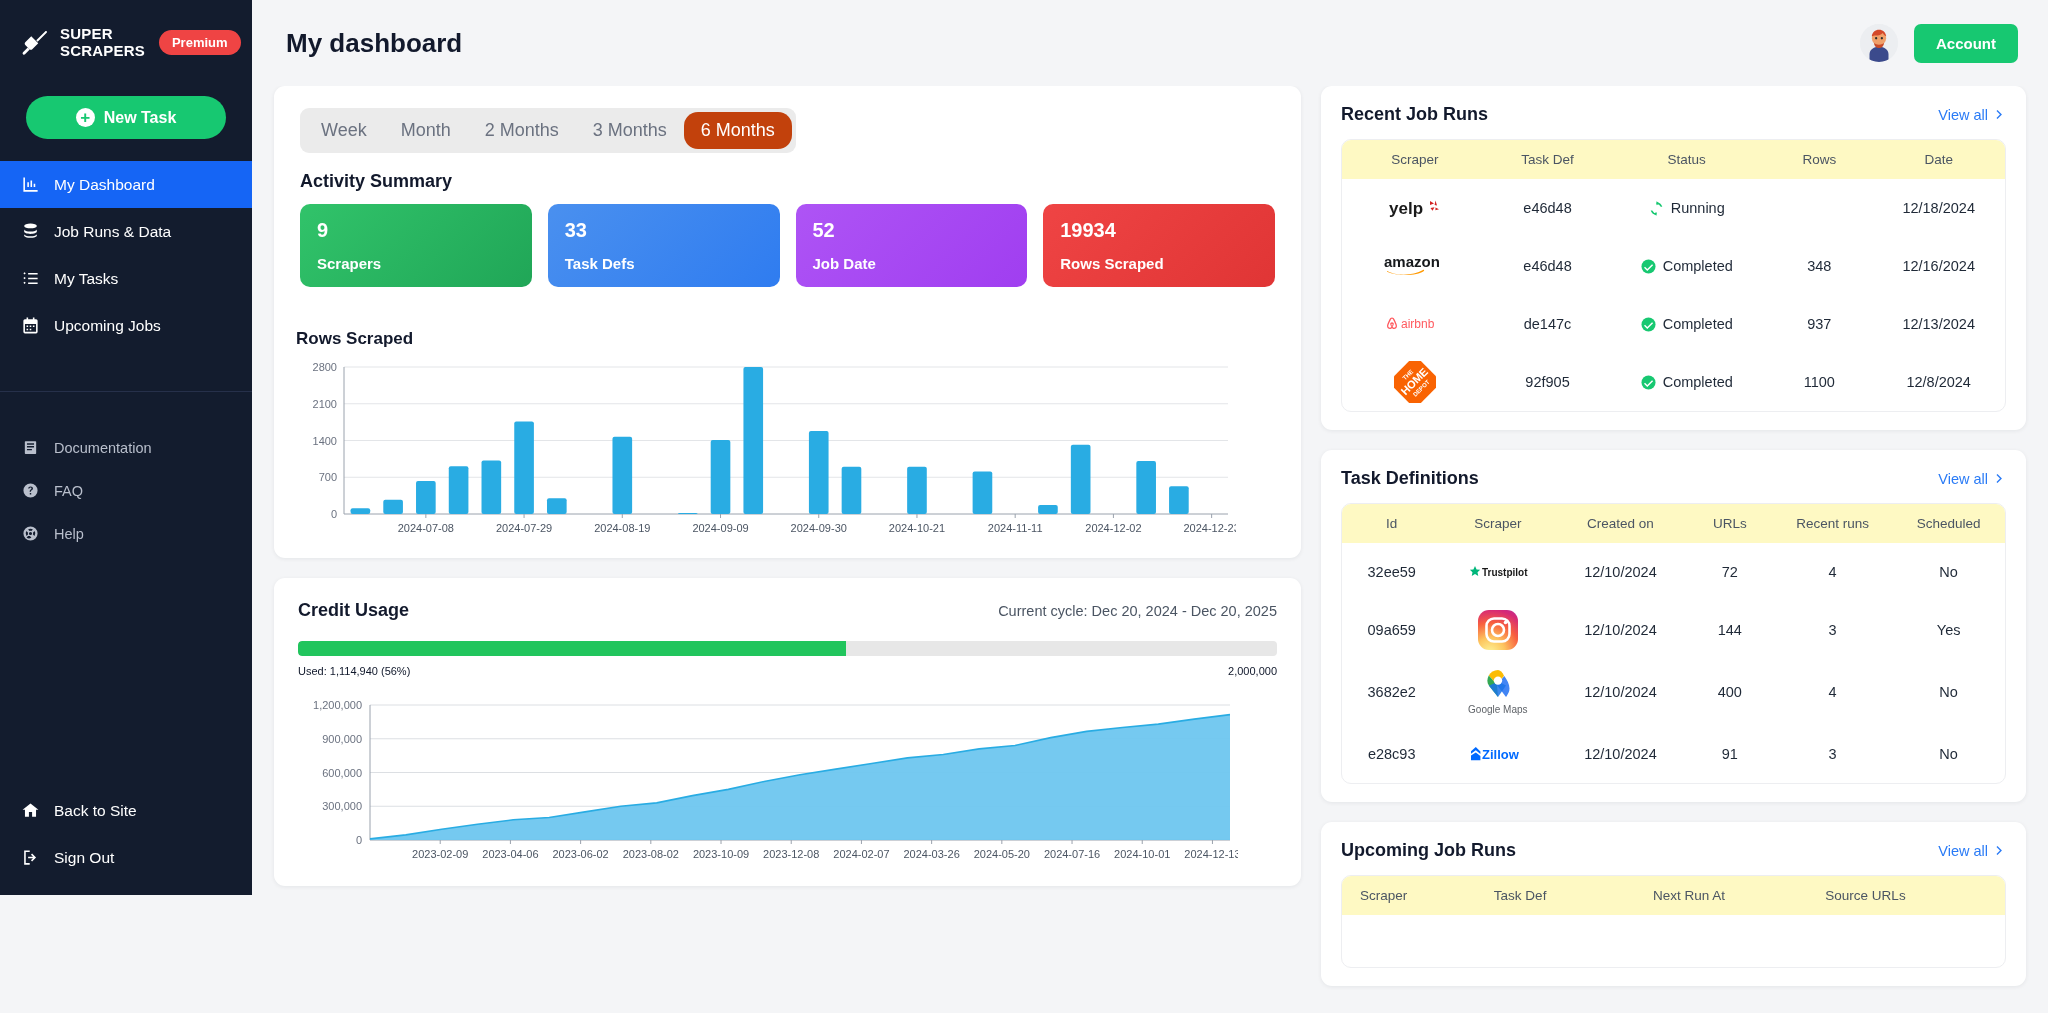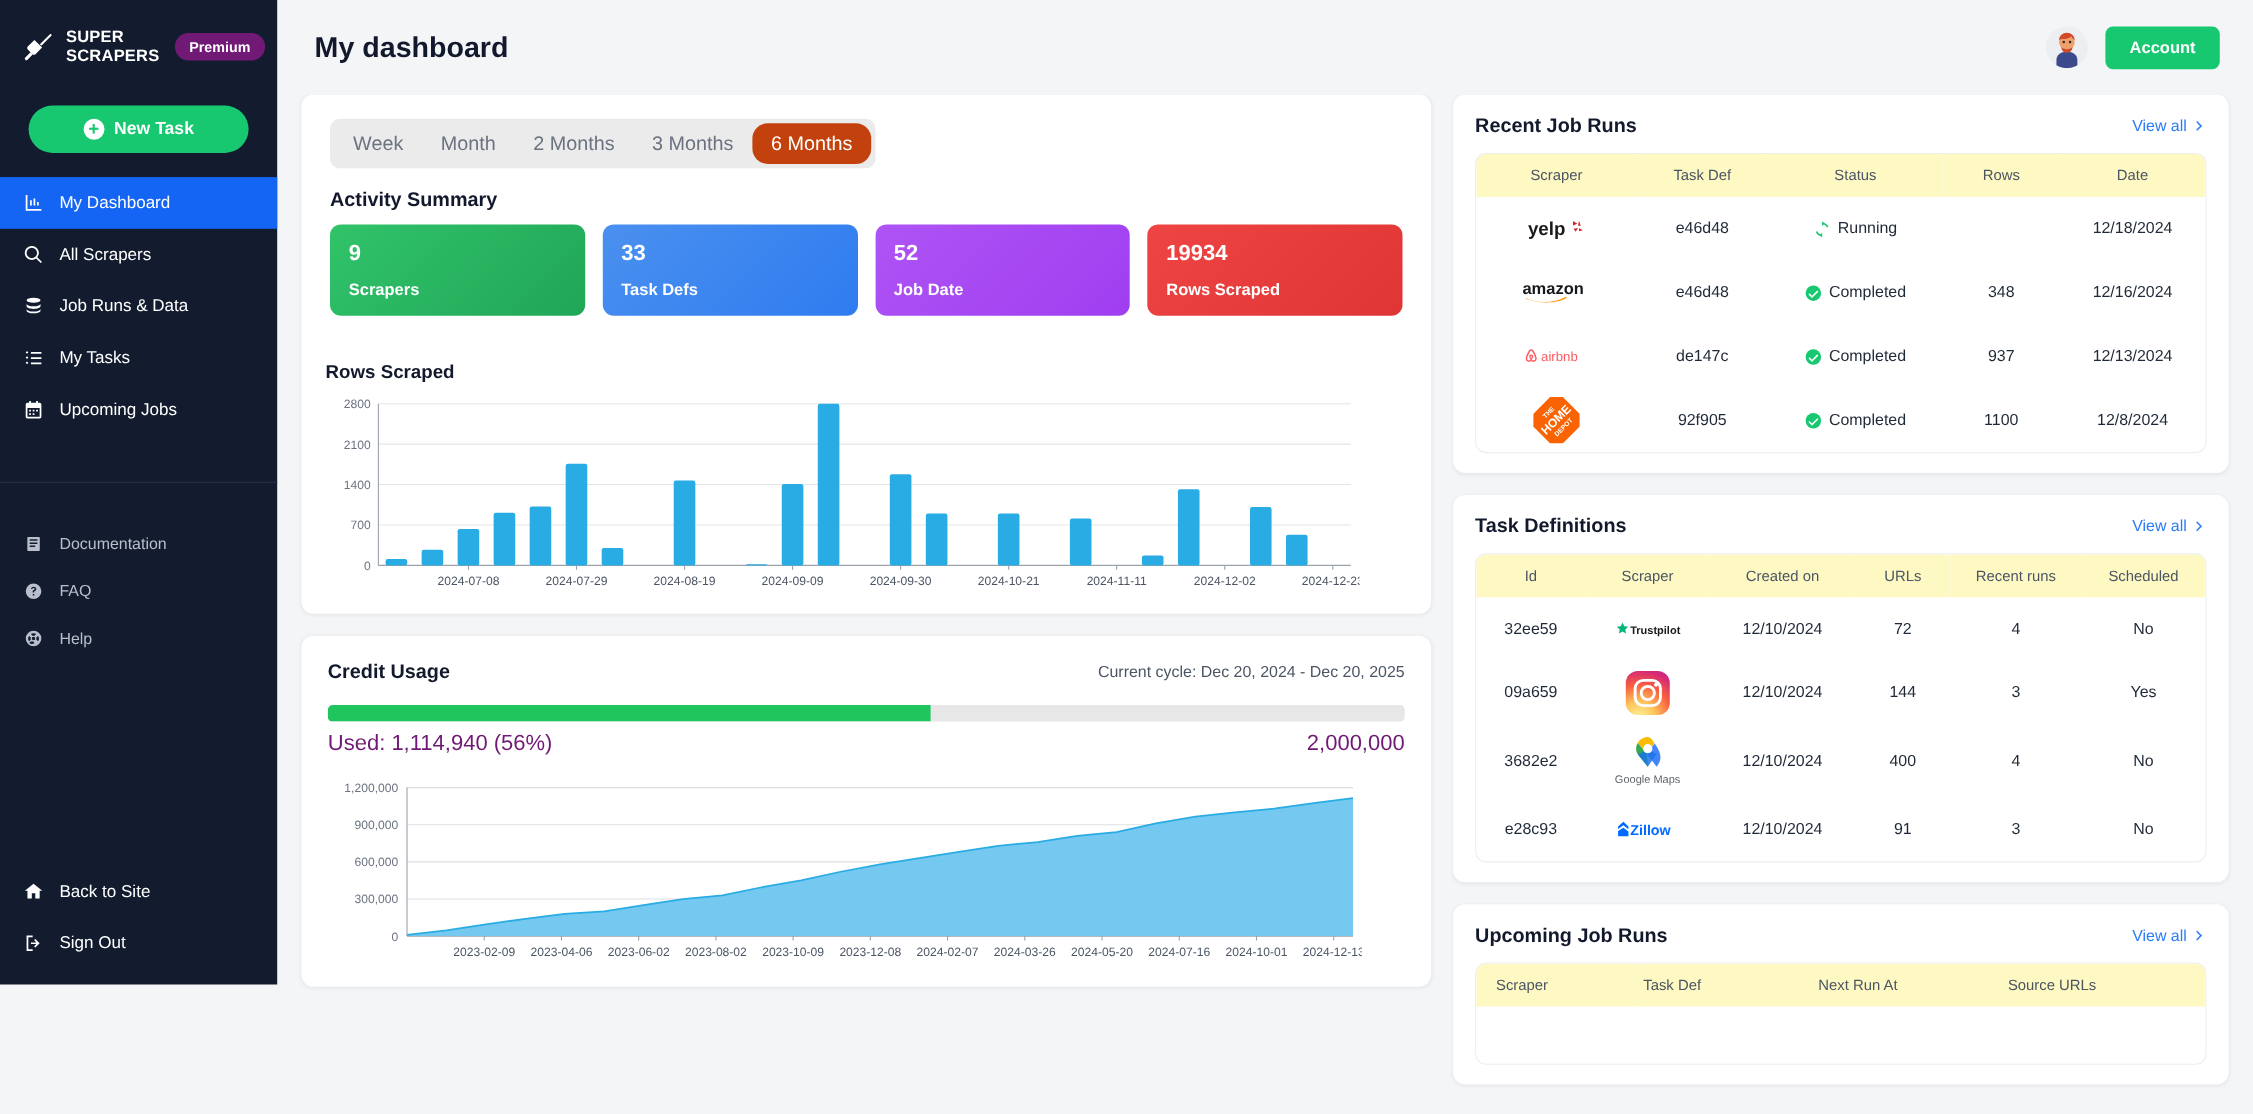--- a/index.html
+++ b/index.html
@@ -21,21 +21,21 @@
   .brand {
     display: flex; align-items: center; gap: 10px;
     padding: 16px 14px 18px 20px; height: 86px;
   }
   .brand-logo { width: 30px; height: 30px; flex: 0 0 30px; }
   .brand-name {
     font-size: 15px; font-weight: bold; line-height: 17px;
     letter-spacing: .2px; white-space: pre-line;
   }
   .premium-badge {
-    background: #701a75; color: #fff; font-size: 13px; font-weight: bold;
+    background: #ef4444; color: #fff; font-size: 13px; font-weight: bold;
     border-radius: 14px; padding: 5px 13px; margin-left: 4px;
   }
   .newtask-wrap { padding: 10px 26px 22px 26px; }
   .newtask-btn {
     width: 100%; background: #17c871; color:#fff; border: none;
     border-radius: 24px; height: 43px; font-size: 16px; font-weight: bold;
     display: flex; align-items: center; justify-content: center; gap: 9px;
     cursor: pointer; font-family: inherit;
   }
   .plus-icon {
@@ -113,21 +113,21 @@
   .chart-title { font-size: 17px; font-weight: bold; color:#12192c; margin-bottom: 10px; }
 
   
   .credit-head { display:flex; align-items:center; justify-content: space-between; }
   .credit-cycle { font-size: 14.5px; color:#4b5563; }
   .credit-bar {
     height: 15px; background:#e7e7e7; border-radius: 4px; margin: 20px 0 9px 0;
     overflow:hidden;
   }
   .credit-fill { height:100%; background:#21c55d; border-radius: 4px 0 0 4px; }
-  .credit-foot { display:flex; justify-content: space-between; font-size: 20px; color:#701a75; }
+  .credit-foot { display:flex; justify-content: space-between; font-size: 11px; color:#0f172a; }
 
   
   .panel { padding: 18px 20px 18px 20px; }
   .panel-head { display:flex; align-items:center; justify-content:space-between; margin-bottom: 14px; }
   .panel-title { font-size: 18px; font-weight: bold; color:#12192c; }
   .viewall { color:#2a7bf6; font-size: 14.5px; cursor:pointer; display:flex; align-items:center; gap:5px; }
   .tbl-wrap { border:1px solid #edeef1; border-radius: 10px; overflow:hidden; background:#fff; }
   table { width:100%; border-collapse: collapse; }
   thead tr { background:#fef9c3; }
   th {
@@ -168,28 +168,20 @@
     </div>
 
     <nav class="nav">
       <div class="nav-item active">
         <span class="ico">
           <svg viewBox="0 0 24 24" width="19" height="19">
               <path d="M3 3v18h18v-2H5V3H3zm5 12h2v-6H8v6zm4 0h2V7h-2v8zm4 0h2v-4h-2v4z" fill="#fff"></path>
             </svg>
         </span>
         <span>My Dashboard</span>
-      </div>
-      <div class="nav-item">
-        <span class="ico">
-          <svg viewBox="0 0 24 24" width="19" height="19">
-              <path d="M10 2a8 8 0 1 0 4.9 14.3l5.4 5.4 1.4-1.4-5.4-5.4A8 8 0 0 0 10 2zm0 2a6 6 0 1 1 0 12 6 6 0 0 1 0-12z" fill="#fff"></path>
-            </svg>
-        </span>
-        <span>All Scrapers</span>
       </div>
       <div class="nav-item">
         <span class="ico">
           <svg viewBox="0 0 24 24" width="19" height="19">
               <ellipse cx="12" cy="5" rx="8" ry="3" fill="#fff"></ellipse>
               <path d="M4 9c0 1.7 3.6 3 8 3s8-1.3 8-3v3c0 1.7-3.6 3-8 3s-8-1.3-8-3V9z" fill="#fff"></path>
               <path d="M4 15c0 1.7 3.6 3 8 3s8-1.3 8-3v2c0 1.7-3.6 3-8 3s-8-1.3-8-3v-2z" fill="#fff"></path>
             </svg>
         </span>
         <span>Job Runs &amp; Data</span>

